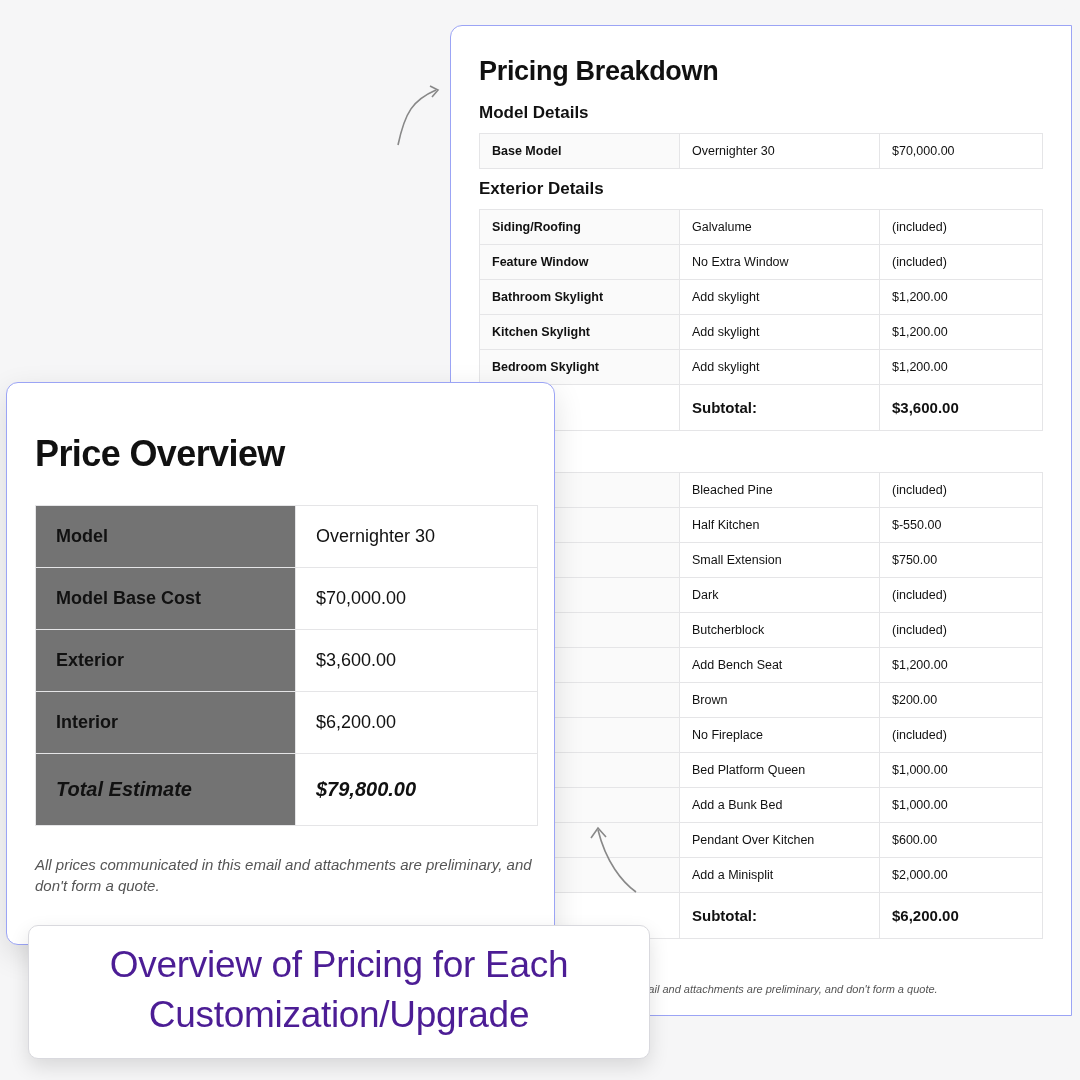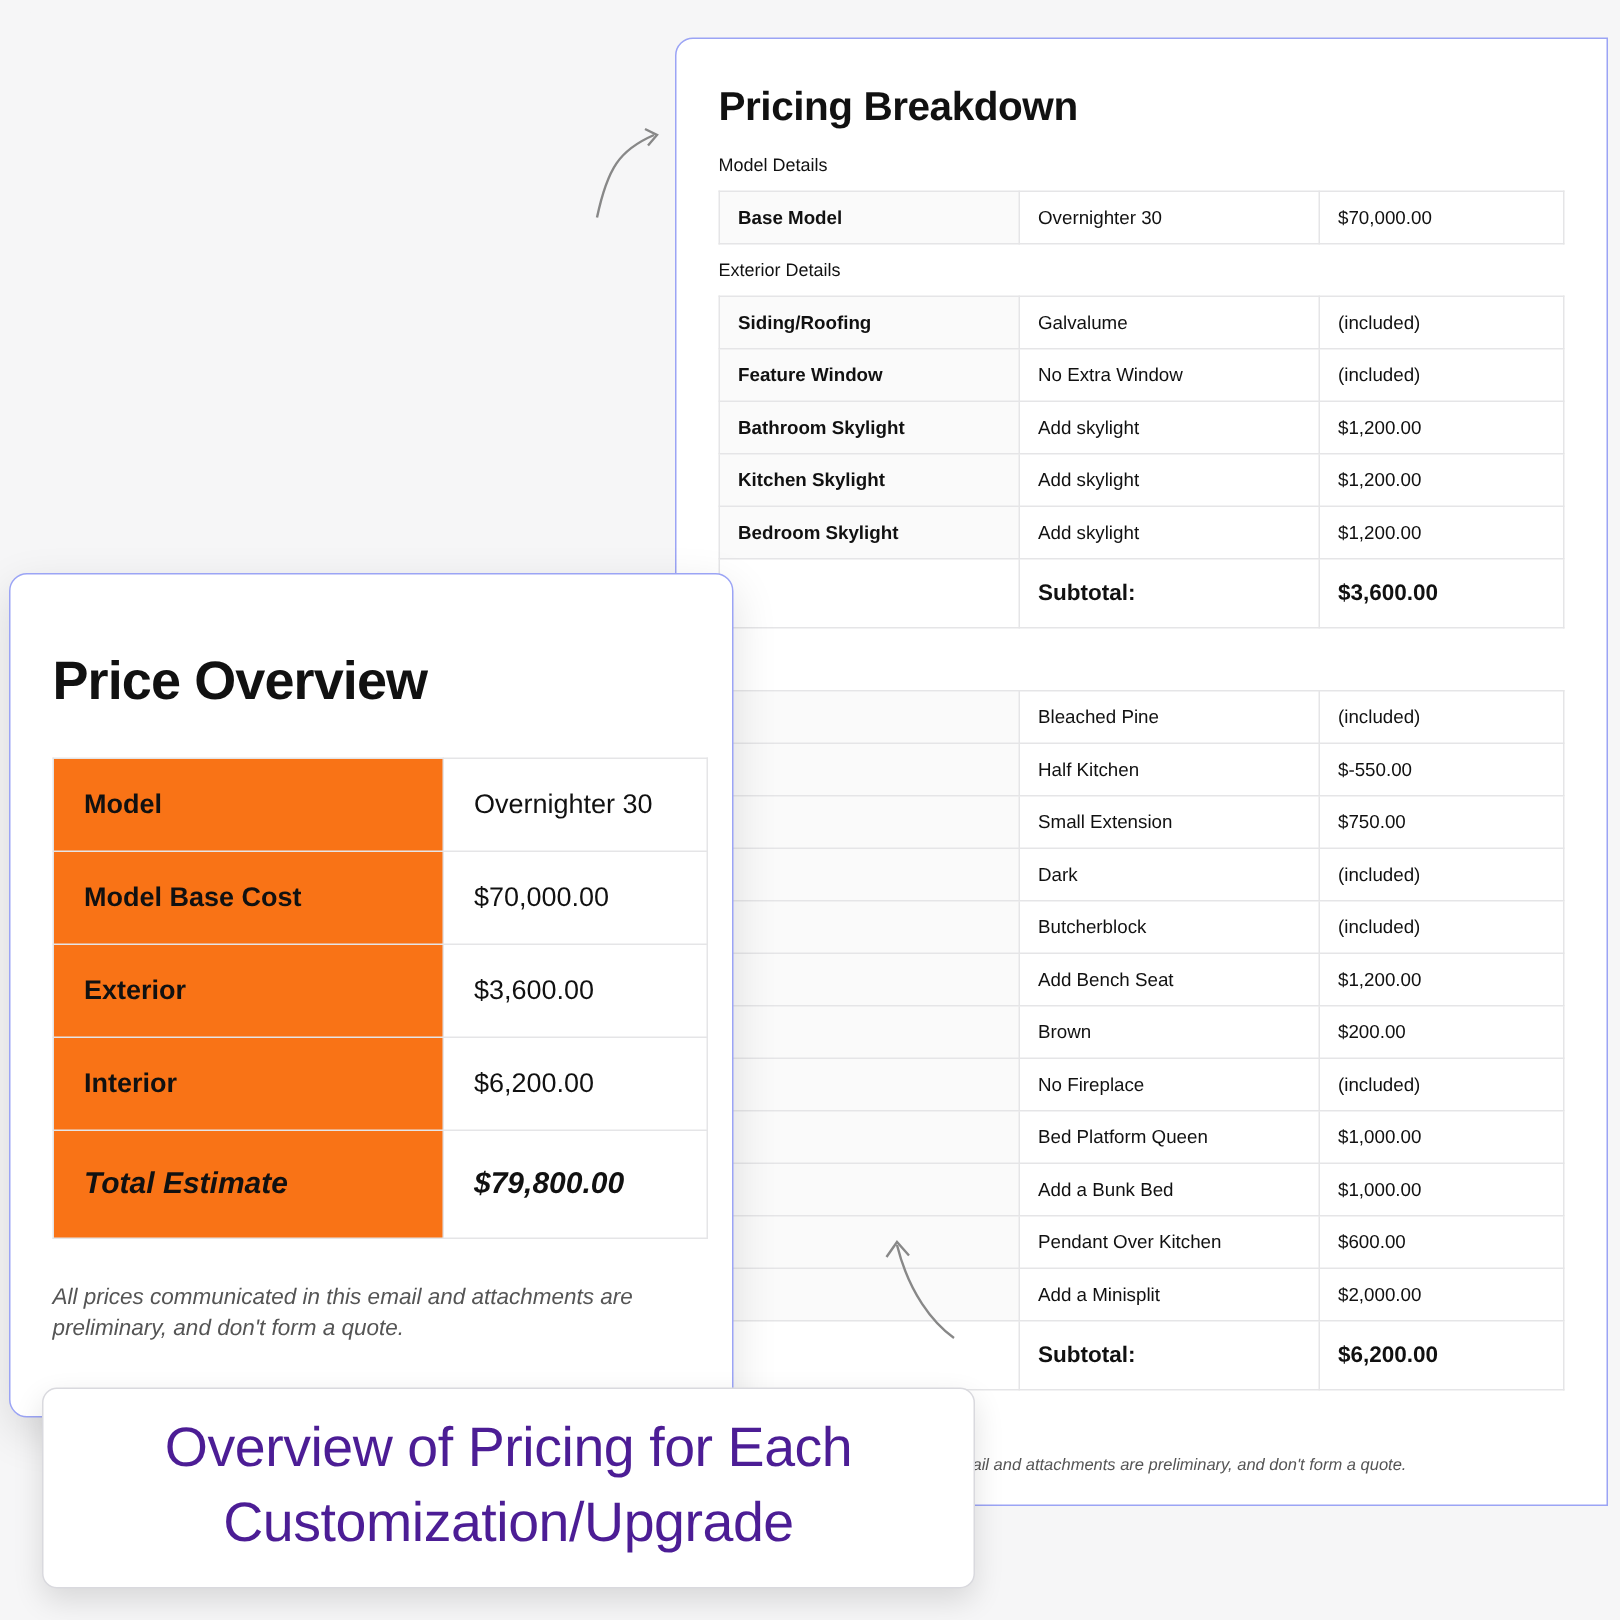--- a/index.html
+++ b/index.html
@@ -30,22 +30,22 @@
     border: 1px solid #9ba4f5;
     padding: 30px 28px 20px 28px;
   }
   .breakdown-title {
     font-size: 27px;
     font-weight: 800;
     margin-bottom: 16px;
     letter-spacing: -0.3px;
   }
   .section-title {
-    font-size: 12px;
-    font-weight: 400;
+    font-size: 17px;
+    font-weight: 700;
     margin-top: 10px;
     margin-bottom: 10px;
   }
   .section-title.first { margin-top: 0; }
 
   .btable {
     width: 100%;
     border-collapse: collapse;
     font-size: 12.5px;
     margin-bottom: 3px;
@@ -81,21 +81,21 @@
     font-style: italic;
     color: #555;
     margin-top: 10px;
   }
 
   
   .overview-panel {
     position: absolute;
     top: 374px;
     left: -2px;
-    width: 483px;
+    width: 549px;
     background: #fff;
     border: 1px solid #9ba4f5;
     border-radius: 12px;
     padding: 50px 16px 48px 28px;
     box-shadow: 0 10px 30px rgba(0,0,0,0.12);
     z-index: 5;
   }
   .overview-title {
     font-size: 36px;
     font-weight: 800;
@@ -107,21 +107,21 @@
     max-width: 528px;
     border-collapse: collapse;
     font-size: 18px;
   }
   .otable th, .otable td {
     border: 1px solid #e5e5e7;
     padding: 20px 20px;
     text-align: left;
   }
   .otable th {
-    background: #f97316;
+    background: #737373;
     font-weight: 700;
     width: 260px;
   }
   .otable .total th, .otable .total td {
     font-weight: 800;
     font-size: 20px;
     padding-top: 24px;
     padding-bottom: 24px;
     font-style: italic;
   }

